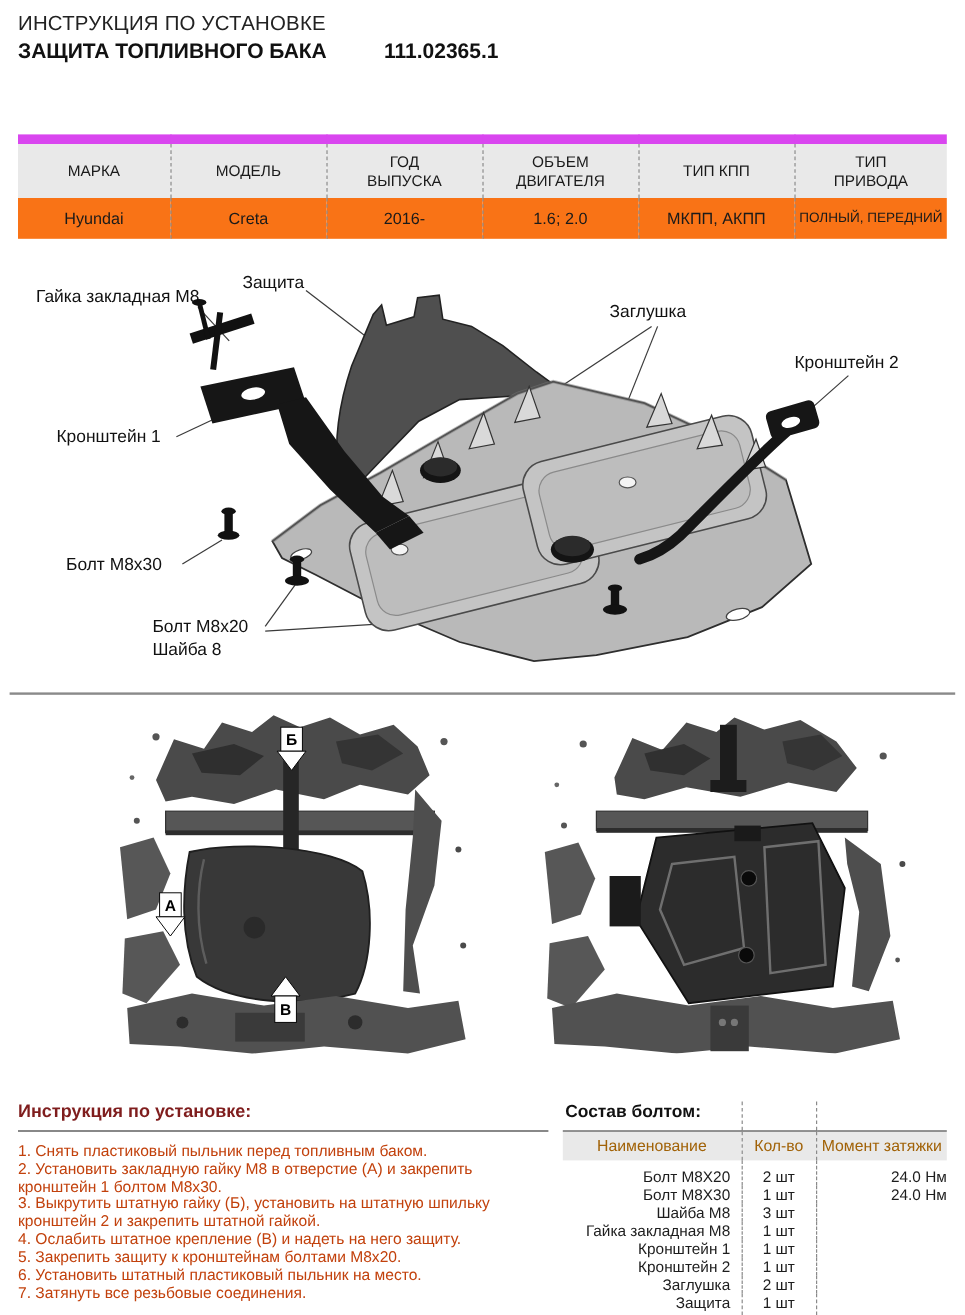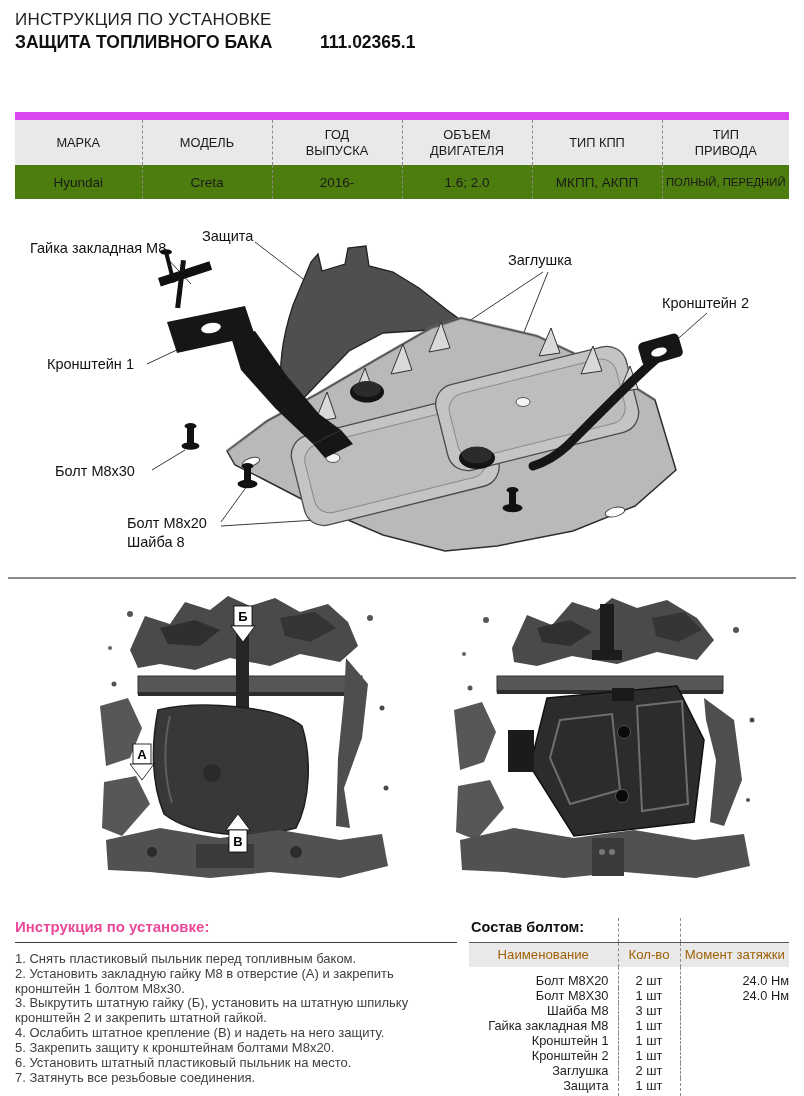--- a/index.html
+++ b/index.html
@@ -12,41 +12,41 @@
   .doc-type { font-size:17px; font-weight:400; color:#222; letter-spacing:.2px; }
   .title-row { position:relative; margin-top:2px; height:22px; }
   .product-title { font-size:17.5px; font-weight:700; color:#111; }
   .part-number { position:absolute; left:305px; top:0; font-size:17.5px; font-weight:700; color:#111; }
 
   
   .vehicle-table { position:absolute; left:15px; top:75px; width:774px; border-collapse:collapse; table-layout:fixed; }
   .vehicle-table { border-top:8px solid #d946ef;margin-top:37px; }
   .vehicle-table th, .vehicle-table td { text-align:center; vertical-align:middle; }
   .vehicle-table th { background:#e9e9e9; height:49px; font-size:12.8px; font-weight:400; white-space:pre-line; line-height:1.25; color:#1a1a1a; }
-  .vehicle-table td { height:34px; font-size:13.5px; background:#4d7c0f; }
+  .vehicle-table td { height:34px; font-size:13.5px; background:#f97316; }
   .vehicle-table th + th, .vehicle-table td + td { border-left:1px dashed #8a8a8a; }
   .vehicle-table td.small { font-size:11.3px; }
 
   
   .diagram { position:absolute; left:0; top:160px; width:804px; height:418px; }
   .diagram svg { position:absolute; left:15px; top:0; }
   .dlabel { position:absolute; font-size:14.5px; color:#111; white-space:nowrap; }
 
   .gray-rule { position:absolute; left:8px; top:577px; width:788px; height:2px; background:#8a8a8a; }
 
   
   .photos { position:absolute; left:0; top:586px; width:804px; height:296px; }
   .photo { position:absolute; }
   .marker-text { font-size:13px; font-weight:700; fill:#000; text-anchor:middle; font-family:"Liberation Sans",sans-serif; }
 
   
   .bottom { position:absolute; left:15px; top:918px; width:774px; display:flex; }
   .instructions { width:442px; }
-  .instructions-title { font-size:15px; font-weight:700; color:#ec4899; padding-bottom:7px; border-bottom:1.5px solid #3a3a3a; }
-  .steps { margin-top:9px; font-size:13px; line-height:1.14; color:#404040; }
+  .instructions-title { font-size:15px; font-weight:700; color:#7f1d1d; padding-bottom:7px; border-bottom:1.5px solid #3a3a3a; }
+  .steps { margin-top:9px; font-size:13px; line-height:1.14; color:#c2410c; }
   .step { margin:0; }
 
   .fasteners { width:320px; margin-left:auto; }
   .fastener-table { width:320px; border-collapse:collapse; table-layout:fixed; }
   .fastener-table col.c-name { width:149px; }
   .fastener-table col.c-qty { width:62px; }
   .fastener-table col.c-torque { width:109px; }
   .fastener-table .title-cell { font-size:14.5px; font-weight:700; color:#111; text-align:left; padding:0 0 6px 2px; }
   .fastener-table .trow td { height:24px; }
   .fastener-table .hrow td { background:#e9e9e9; border-top:1.5px solid #555; height:25px; font-size:13.2px; text-align:center; vertical-align:middle; color:#a16207; }

